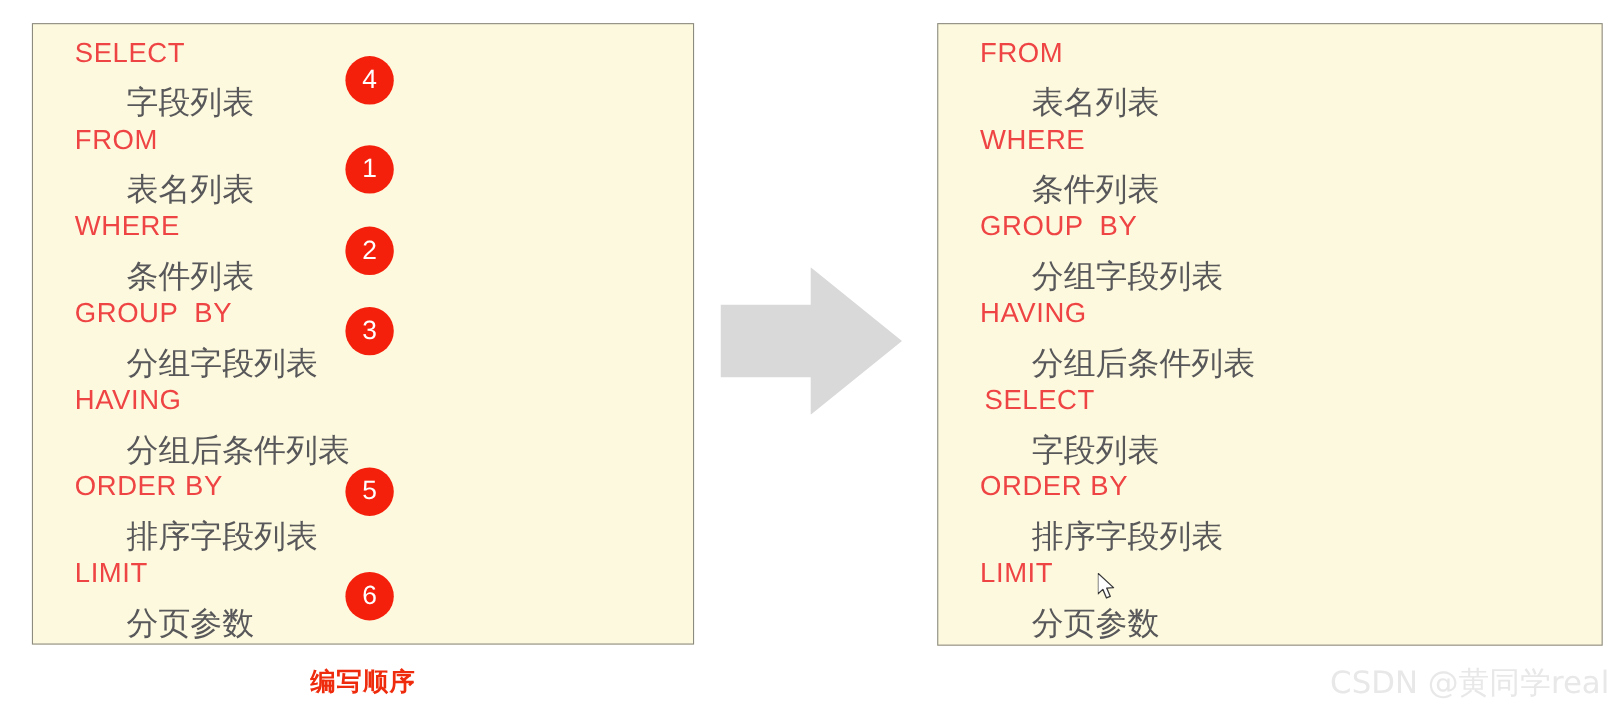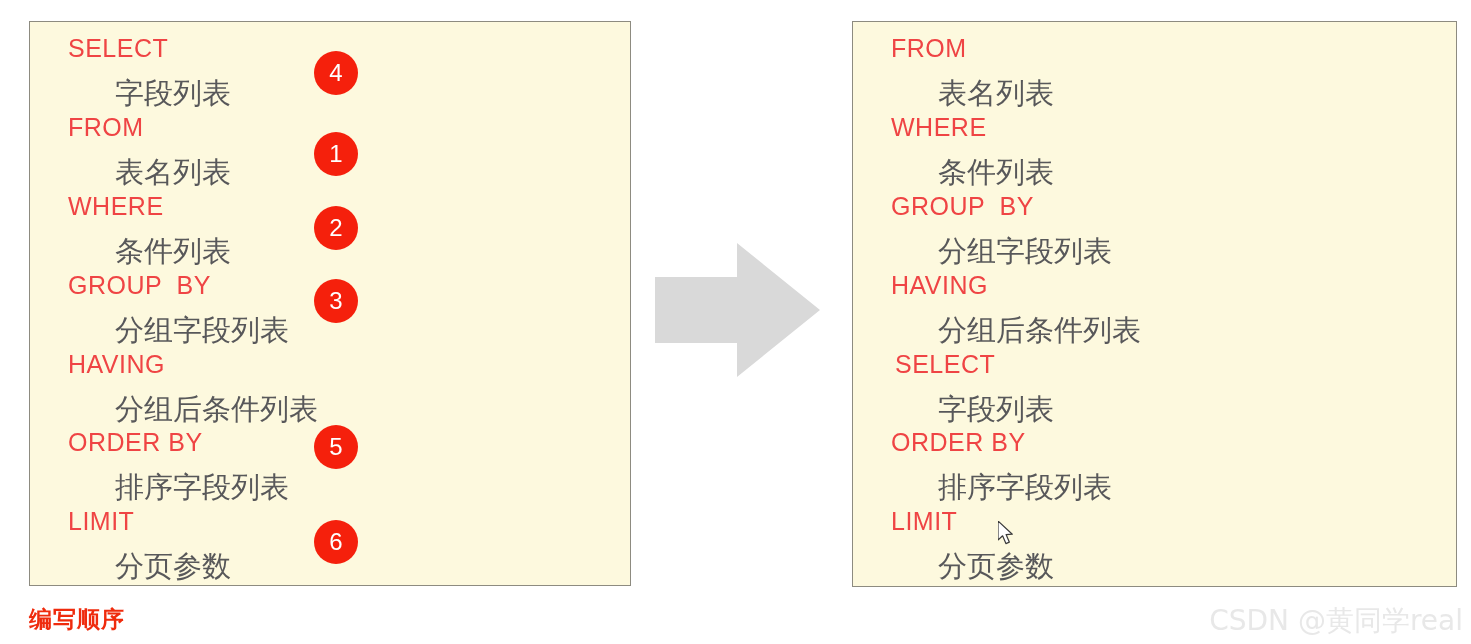--- a/index.html
+++ b/index.html
@@ -82,21 +82,21 @@
     width: 165px;
     height: 134px;
   }
 
   
   #caption-left {
     position: absolute;
     left: 29px;
     top: 604px;
     width: 602px;
-    text-align: left;
+    text-align: center;
     font-size: 23px;
     color: #ef2b0d;
     font-family: "DejaVu Sans", "Liberation Sans", sans-serif;
     font-weight: bold;
     letter-spacing: 1px;
   }
 
   
   #watermark {
     position: absolute;

